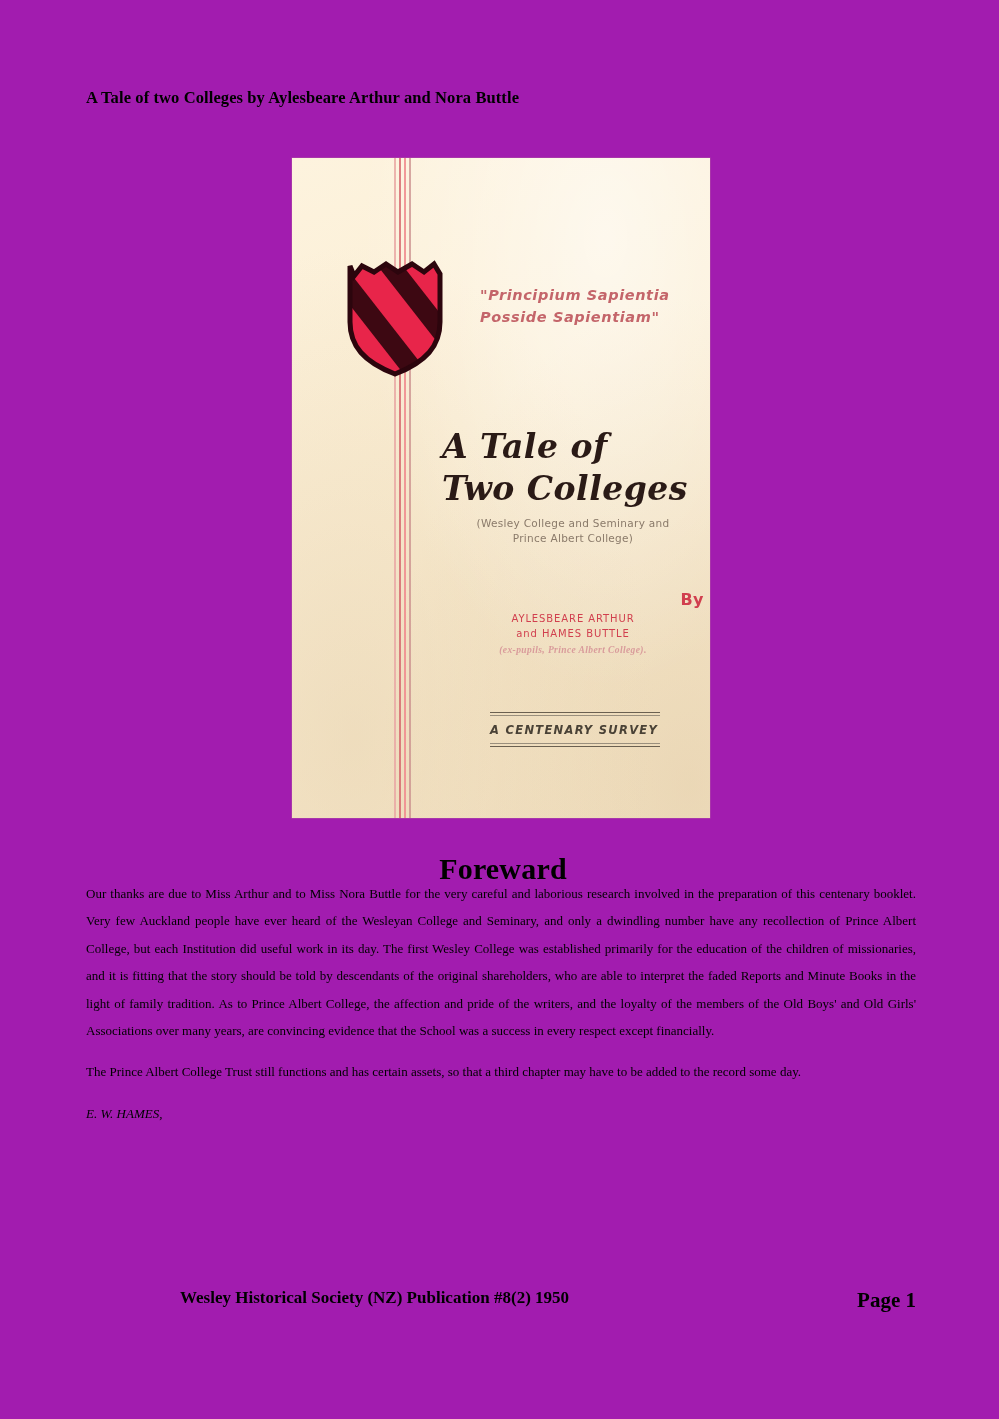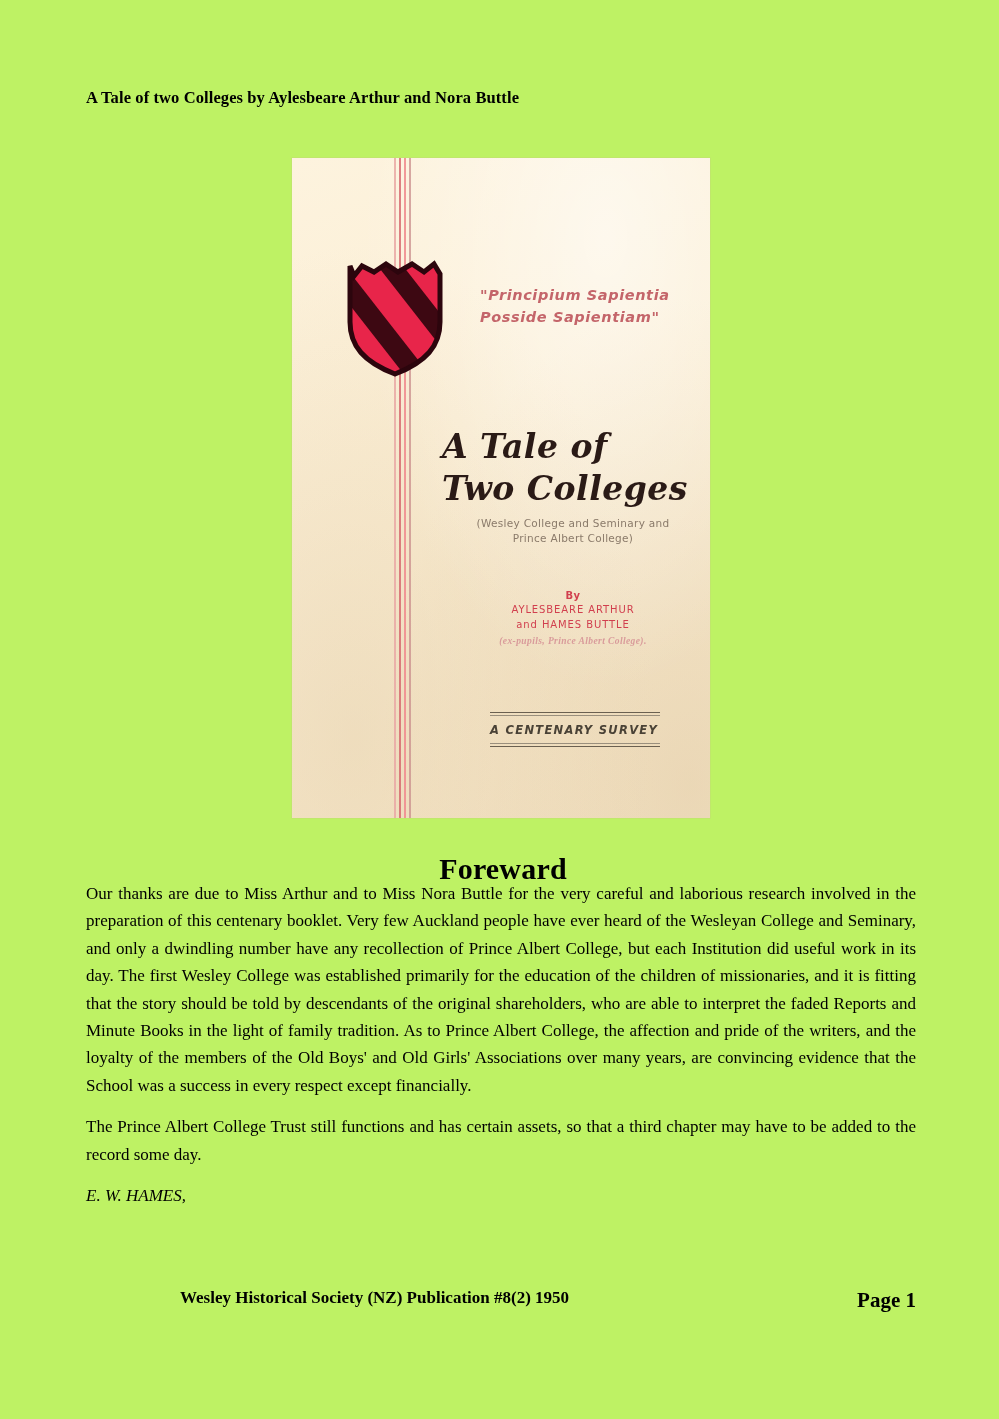--- a/index.html
+++ b/index.html
@@ -12,21 +12,21 @@
     height: 1419px;
     position: relative;
     font-family: "Liberation Serif", "DejaVu Serif", serif;
     color: #000000;
     overflow: hidden;
   }
 
   .page {
     position: absolute;
     inset: 0;
-    background: #bef264;
+    background: #a21caf;
   }
 
   
   .doc-header {
     position: absolute;
     left: 86px;
     top: 88px;
     width: 830px;
     font-size: 16.5px;
     font-weight: bold;
@@ -139,24 +139,25 @@
     position: absolute;
     left: 150px;
     top: 430px;
     width: 262px;
     text-align: center;
     font-family: "DejaVu Sans", "Liberation Sans", sans-serif;
     color: #d13f4e;
   }
   .byline .by-word {
     display: block;
-    font-size: 10px;
+    font-size: 16px;
     font-weight: bold;
     letter-spacing: 0.5px;
     line-height: 1.5;
+    text-align: right;
   }
   .byline .author {
     display: block;
     font-size: 10px;
     font-weight: normal;
     letter-spacing: 0.9px;
     line-height: 1.45;
   }
   .byline .expupils {
     display: block;
@@ -208,21 +209,21 @@
   }
 
   .body-text {
     position: absolute;
     left: 86px;
     top: 880px;
     width: 830px;
   }
   .body-text p {
     margin: 0 0 14px 0;
-    font-size: 17px;
+    font-size: 13px;
     line-height: 27.4px;
     text-align: justify;
     text-justify: inter-word;
   }
   .body-text p:last-child { margin-bottom: 0; }
   .signature {
     font-style: italic;
     font-size: 19.5px;
     line-height: 27.4px;
     margin: 0;

